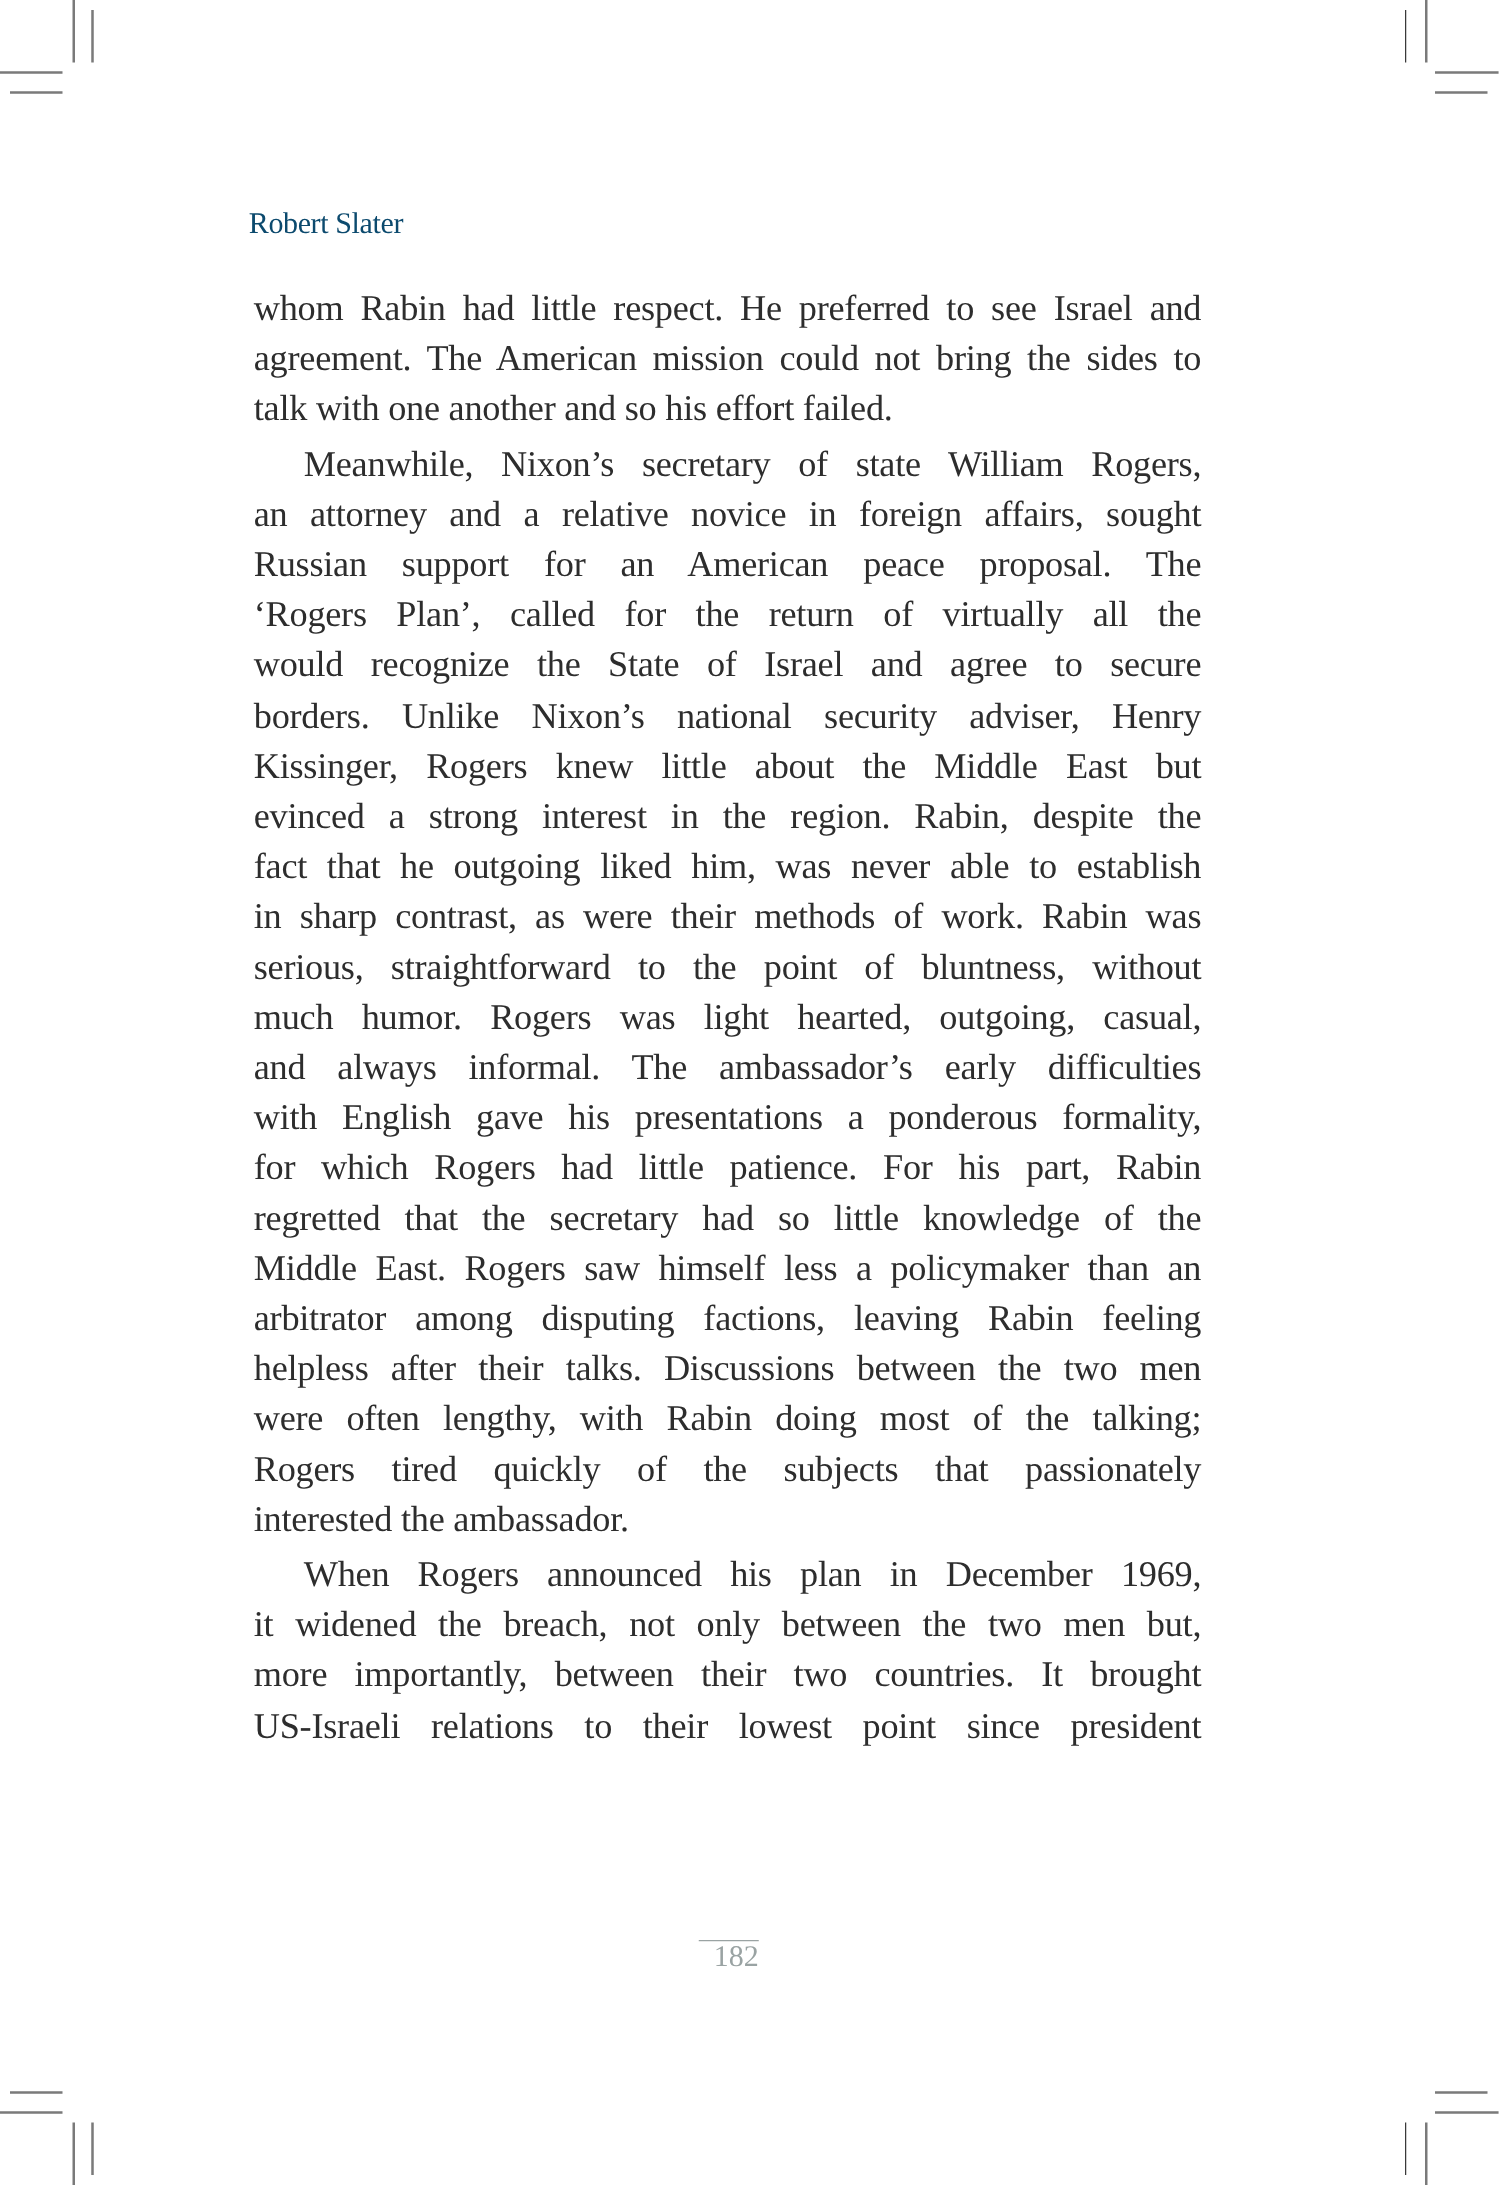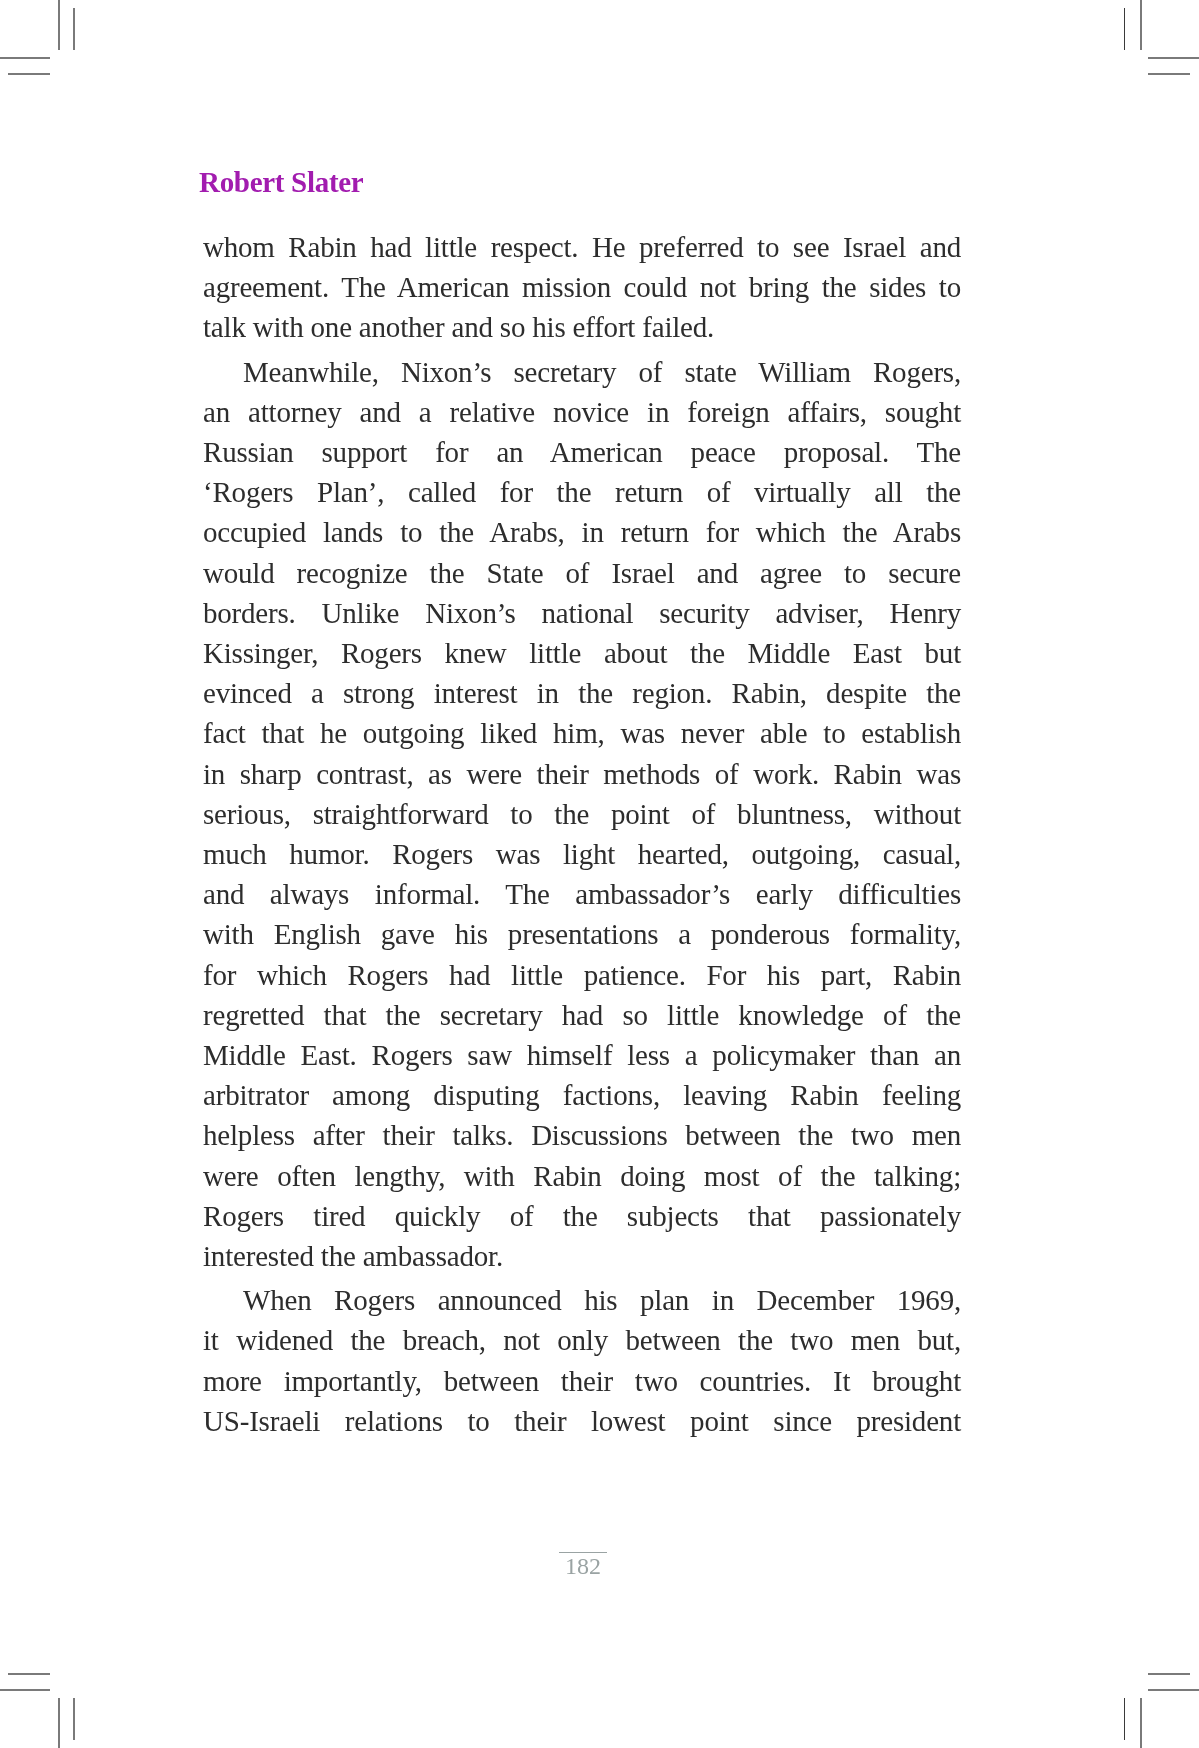--- a/index.html
+++ b/index.html
@@ -16,24 +16,23 @@
     }
     .crop {
       position: absolute;
       background: #7a7a7a;
     }
     .crop.dark { background: #3a3a3a; }
     .running-head {
       position: absolute;
       left: 199px;
       top: 166px;
-      font-size: 29px;
-      color: #a21caf;
+      font-size: 24px;
+      color: #0c4a6e;
       letter-spacing: -0.3px;
-      font-weight: bold;
     }
     .body-text {
       position: absolute;
       left: 199px;
       top: 223px;
       width: 766px;
       font-size: 29px;
       line-height: 40.2px;
       color: #2d2d2d;
       text-align: justify;
@@ -59,21 +58,21 @@
       top: 1552px;
       width: 48px;
       height: 1px;
       background: #9aa3a3;
     }
     .folio {
       position: absolute;
       left: 559px;
       top: 1553px;
       width: 48px;
-      text-align: center;
+      text-align: right;
       font-size: 24px;
       color: #9aa3a3;
     }
   </style>
 </head>
 <body>
 
 <div class="crop" style="left:58px;top:0;width:2px;height:50px;"></div>
 <div class="crop" style="left:73px;top:8px;width:2px;height:42px;"></div>
 <div class="crop" style="left:0;top:57px;width:50px;height:2px;"></div>
@@ -100,21 +99,20 @@
   <p class="para">
     <span class="line">whom Rabin had little respect. He preferred to see Israel and</span>
     <span class="line">agreement. The American mission could not bring the sides to</span>
     <span class="line last">talk with one another and so his effort failed.</span>
   </p>
   <p class="para">
     <span class="line" style="padding-left:40px">Meanwhile, Nixon’s secretary of state William Rogers,</span>
     <span class="line">an attorney and a relative novice in foreign affairs, sought</span>
     <span class="line">Russian support for an American peace proposal. The</span>
     <span class="line">‘Rogers Plan’, called for the return of virtually all the</span>
-    <span class="line">occupied lands to the Arabs, in return for which the Arabs</span>
     <span class="line">would recognize the State of Israel and agree to secure</span>
     <span class="line">borders. Unlike Nixon’s national security adviser, Henry</span>
     <span class="line">Kissinger, Rogers knew little about the Middle East but</span>
     <span class="line">evinced a strong interest in the region. Rabin, despite the</span>
     <span class="line">fact that he outgoing liked him, was never able to establish</span>
     <span class="line">in sharp contrast, as were their methods of work. Rabin was</span>
     <span class="line">serious, straightforward to the point of bluntness, without</span>
     <span class="line">much humor. Rogers was light hearted, outgoing, casual,</span>
     <span class="line">and always informal. The ambassador’s early difficulties</span>
     <span class="line">with English gave his presentations a ponderous formality,</span>

